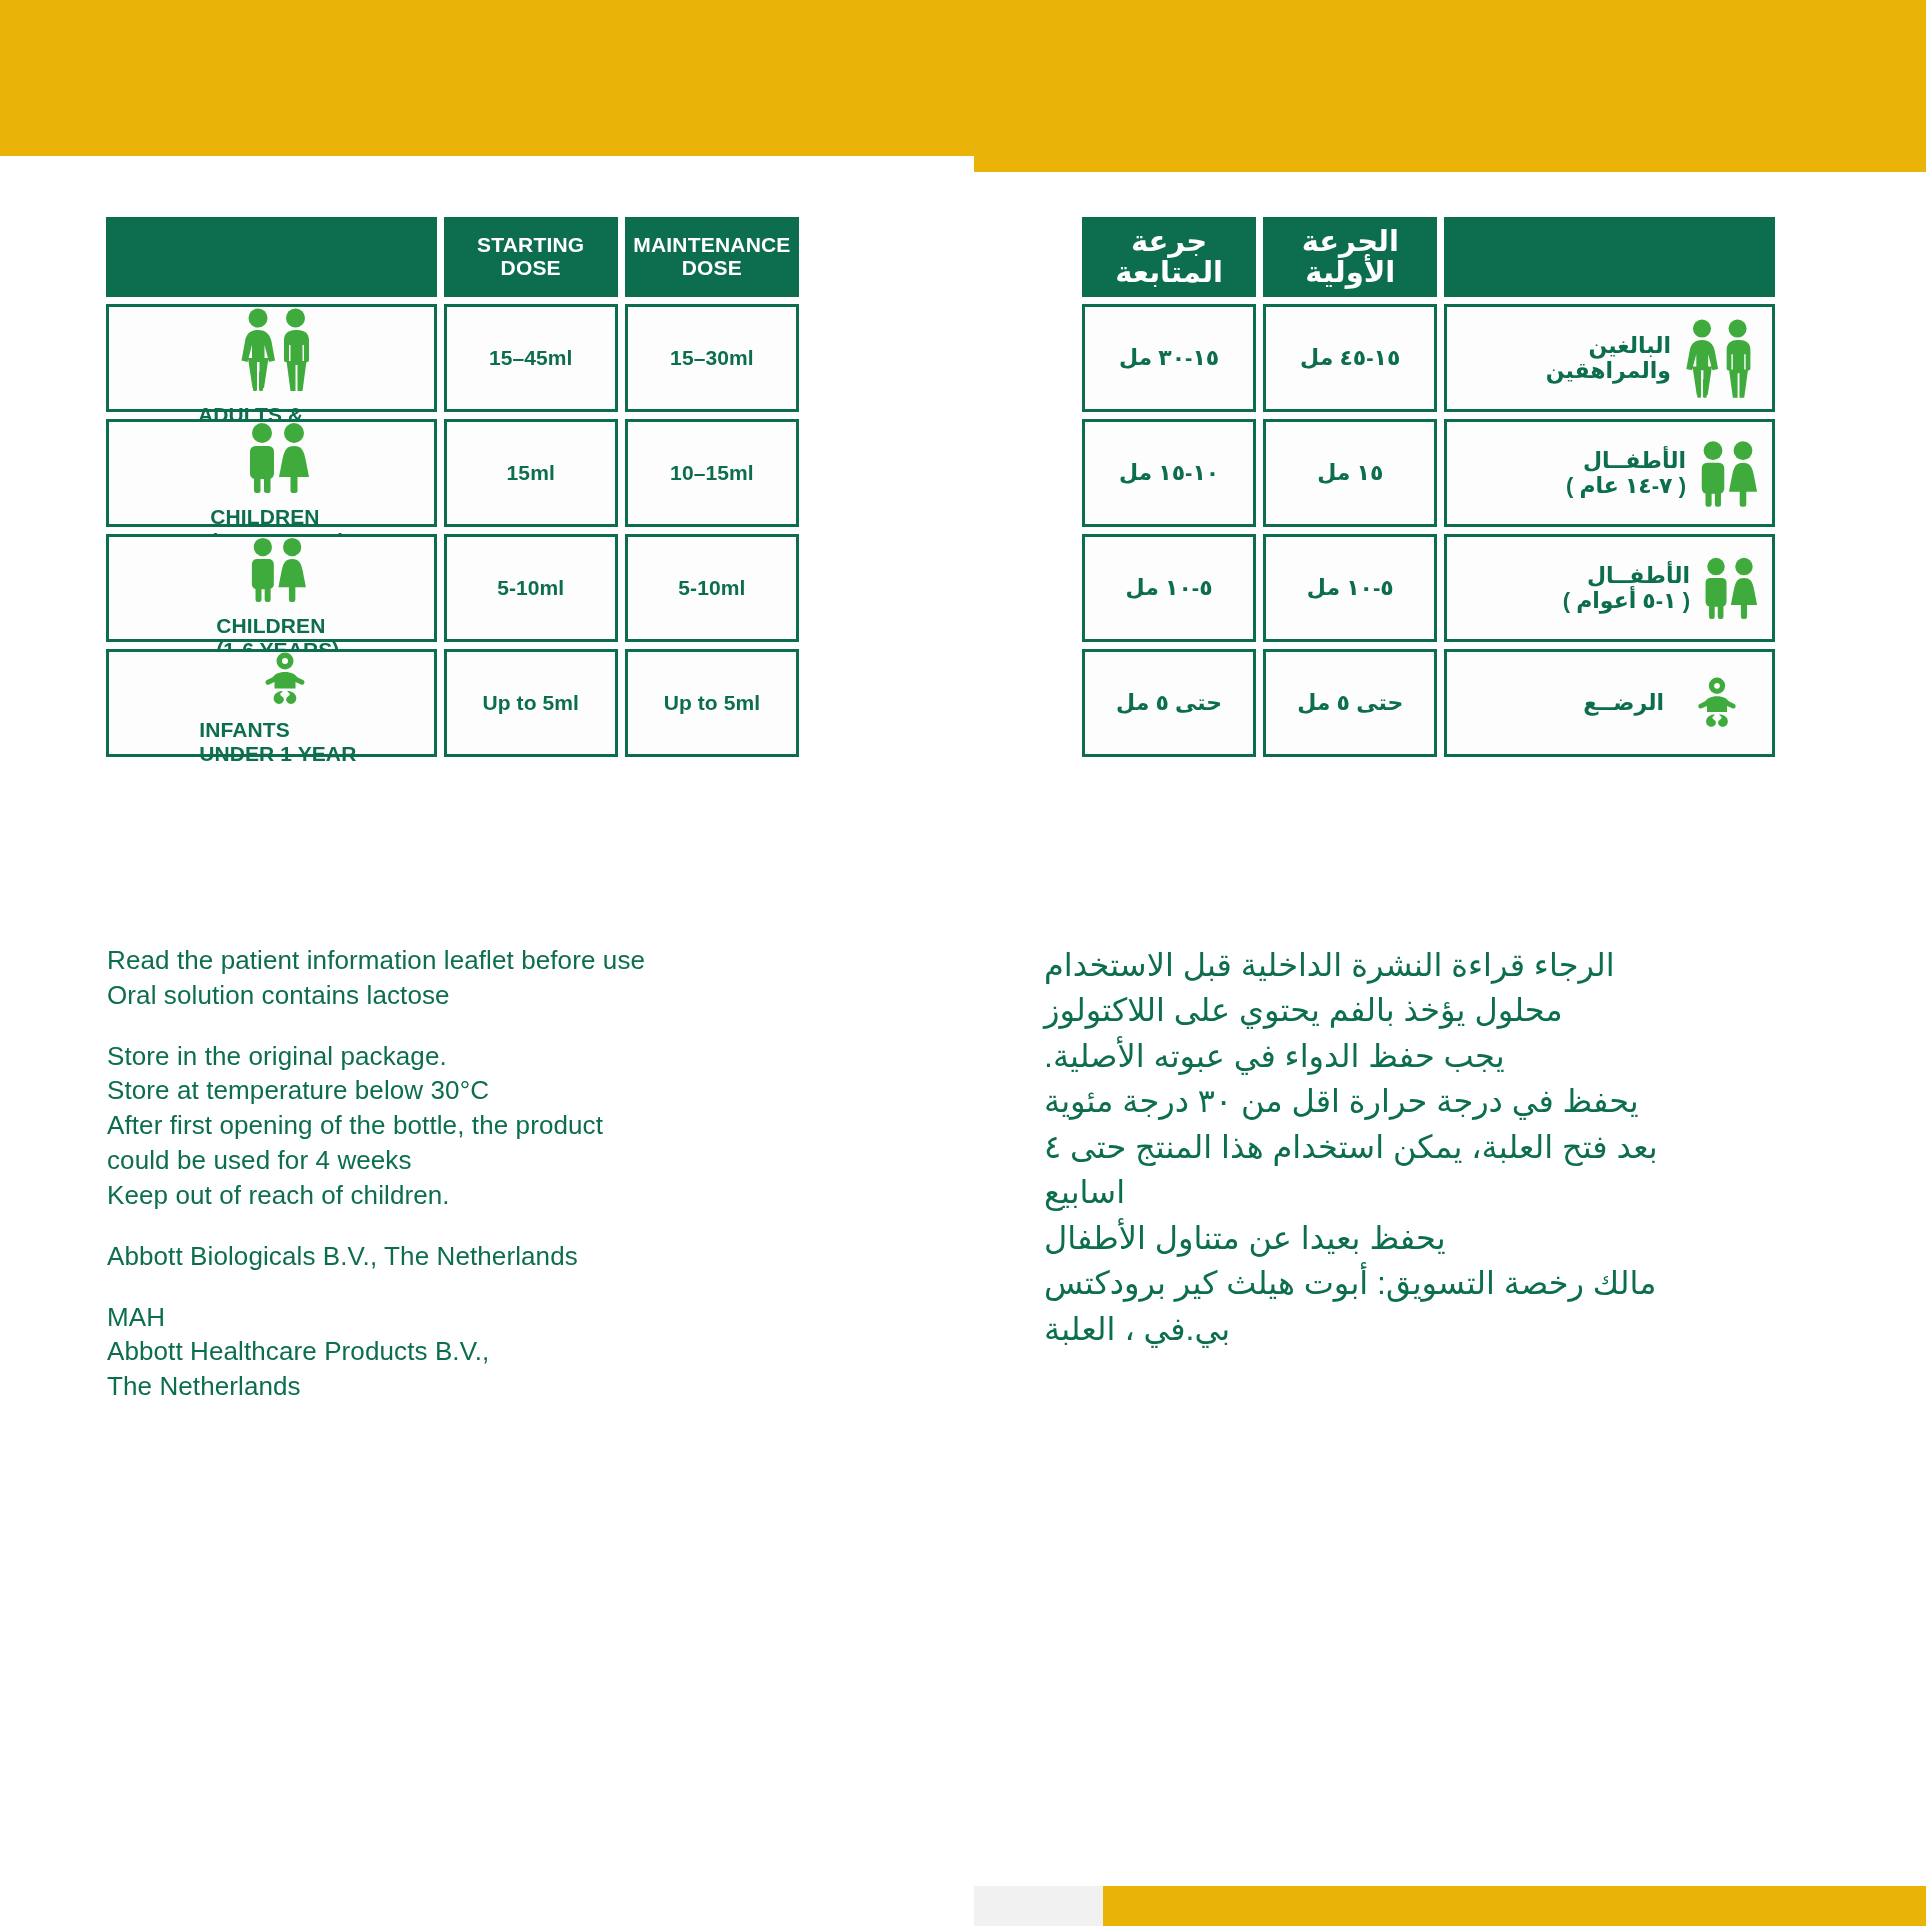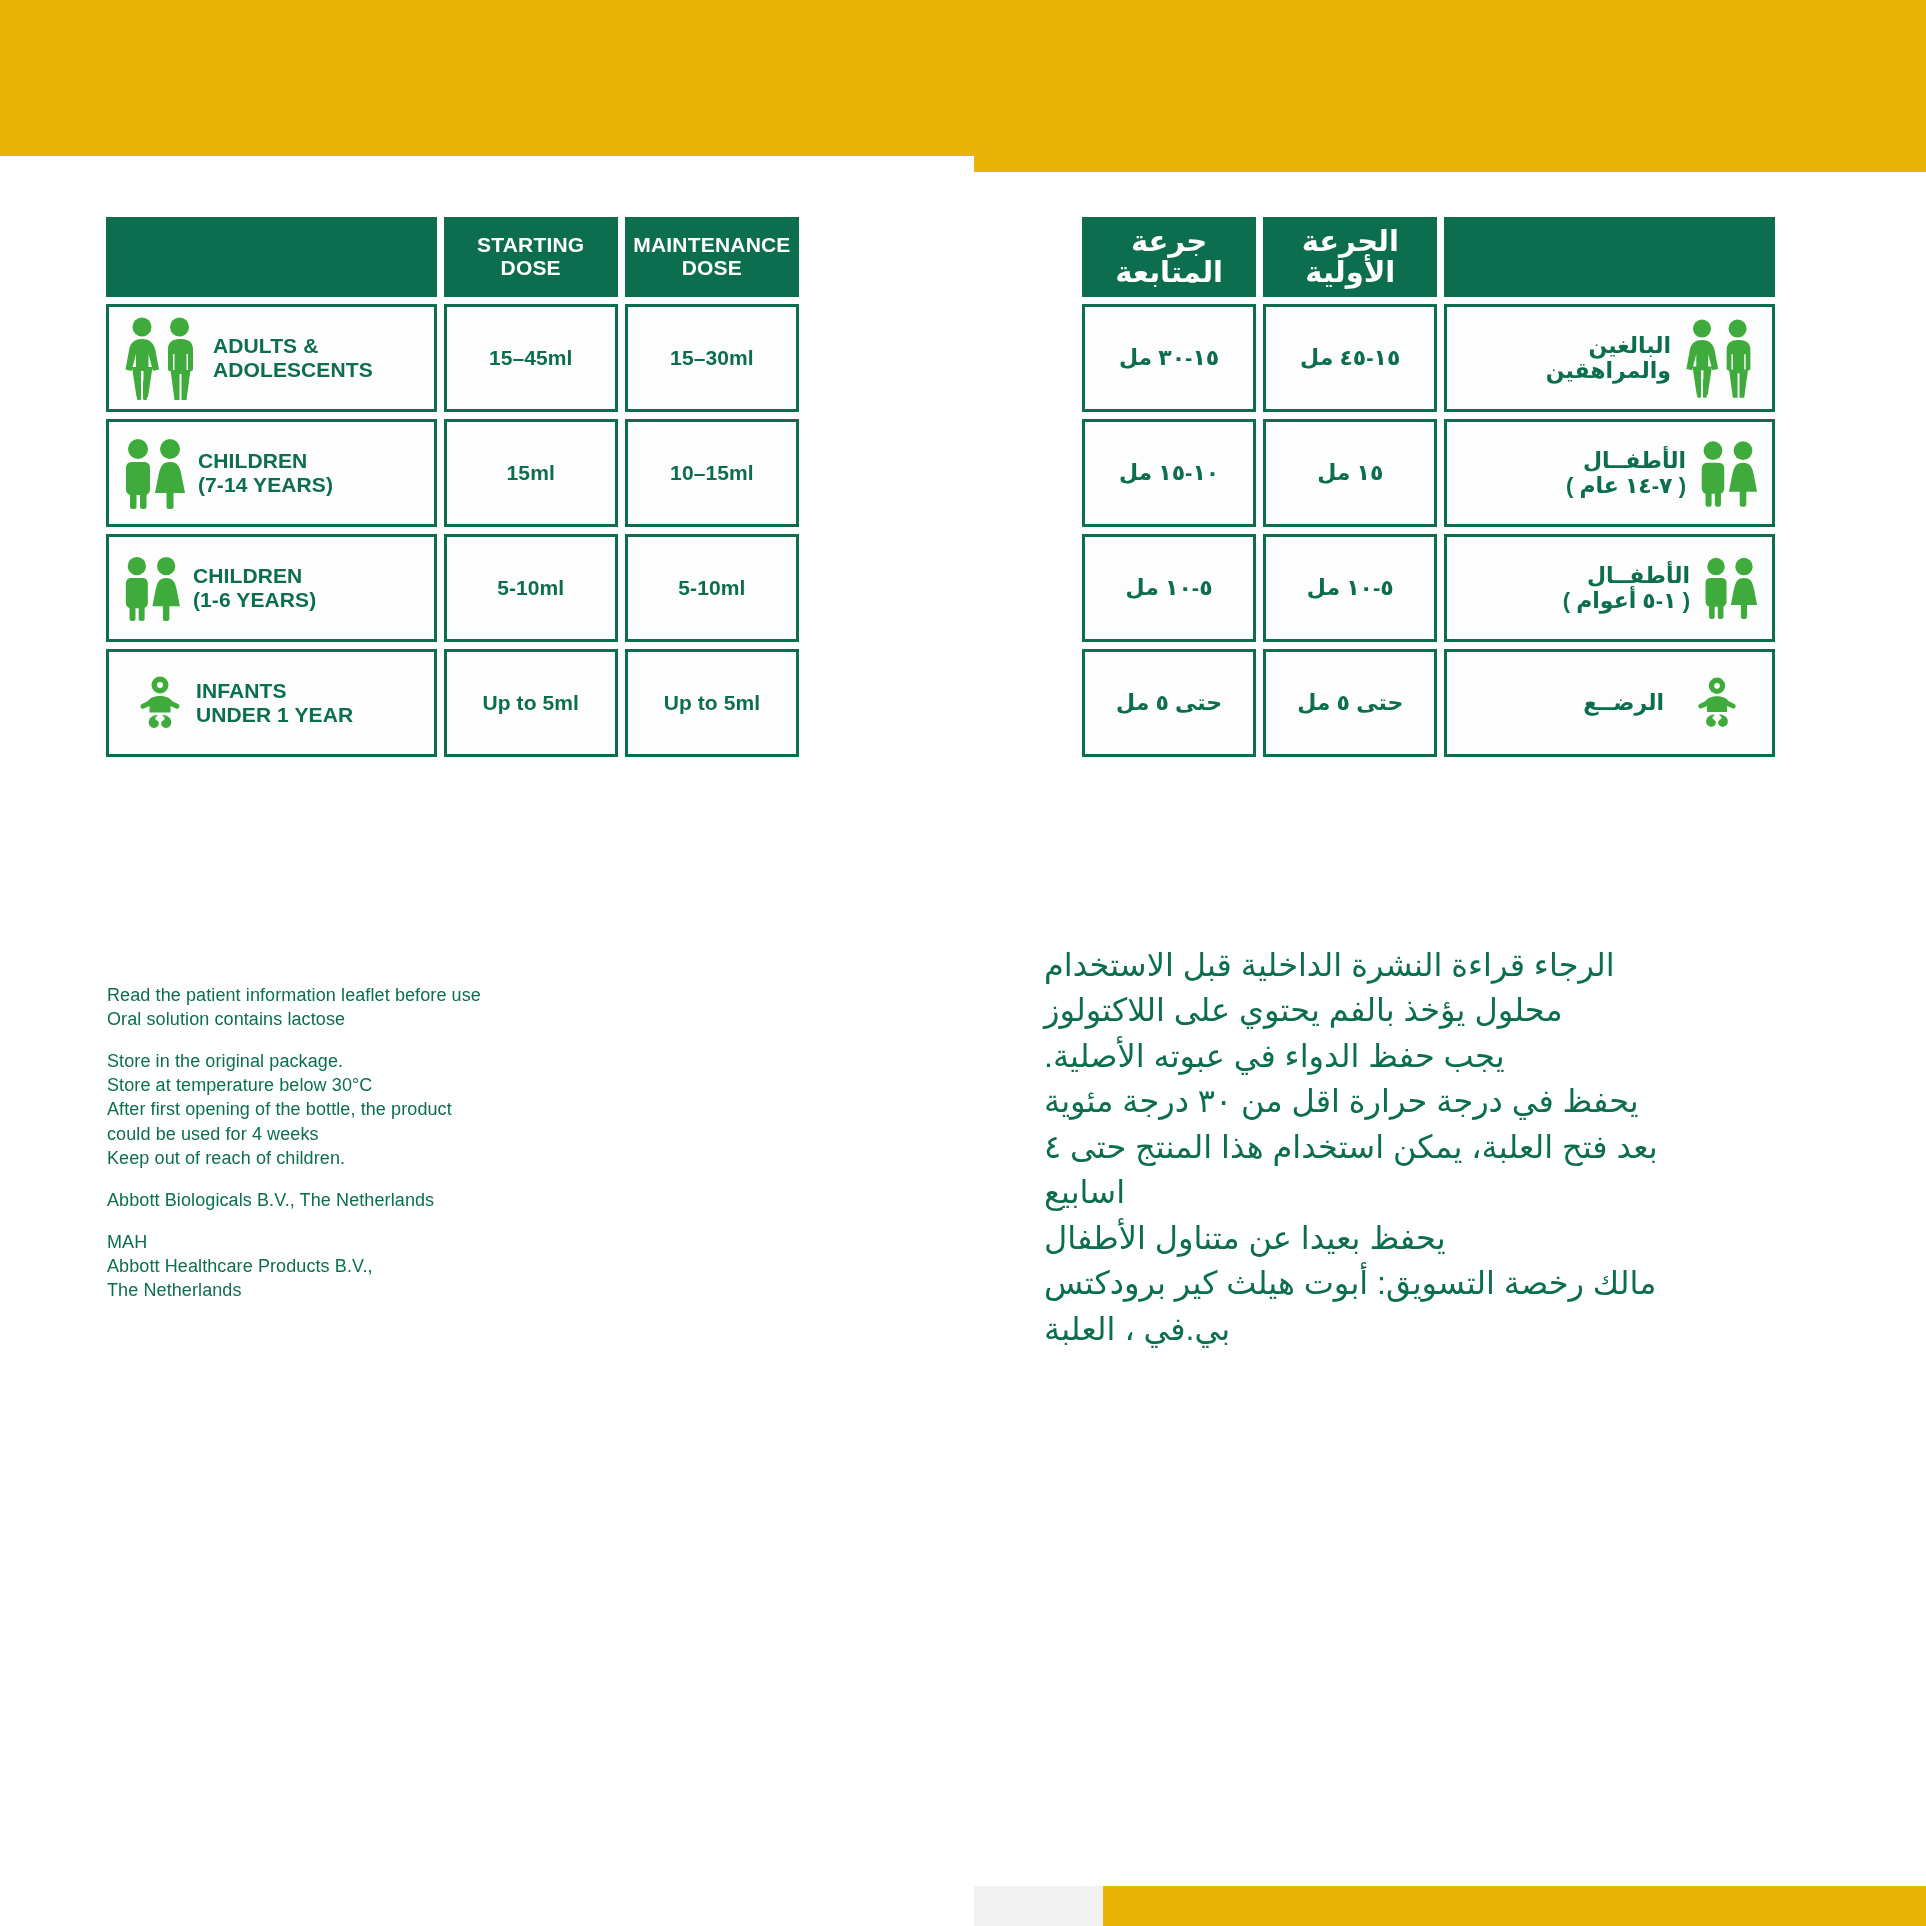--- a/index.html
+++ b/index.html
@@ -45,21 +45,21 @@
     display: flex;
     flex-direction: column;
     gap: 7px;
   }
   #table-en { left: 106px; top: 217px; width: 693px; }
   #table-ar { left: 108px; top: 217px; width: 693px; }
 
   .trow { display: flex; gap: 7px; }
 
   
-  .cell-cat   { width: 334px; }
+  .cell-cat   { width: 334px; flex-direction: column; }
   .cell-dose  { width: 176px; }
 
   
   .hrow .cell {
     background: #0c6e4e;
     height: 80px;
     display: flex;
     align-items: center;
     justify-content: center;
     text-align: center;
@@ -128,25 +128,24 @@
 
   
   .textblock {
     position: absolute;
     color: #0c6e4e;
   }
   #text-en {
     left: 107px;
     top: 943px;
     width: 782px;
-    font-size: 18px;
+    font-size: 26px;
     line-height: 1.34;
     font-weight: 400;
     letter-spacing: 0.1px;
-    margin-top: 40px;
   }
   #text-ar {
     left: 70px;
     top: 943px;
     width: 813px;
     direction: rtl;
     text-align: left;
     font-size: 32px;
     line-height: 1.42;
     font-weight: 400;

